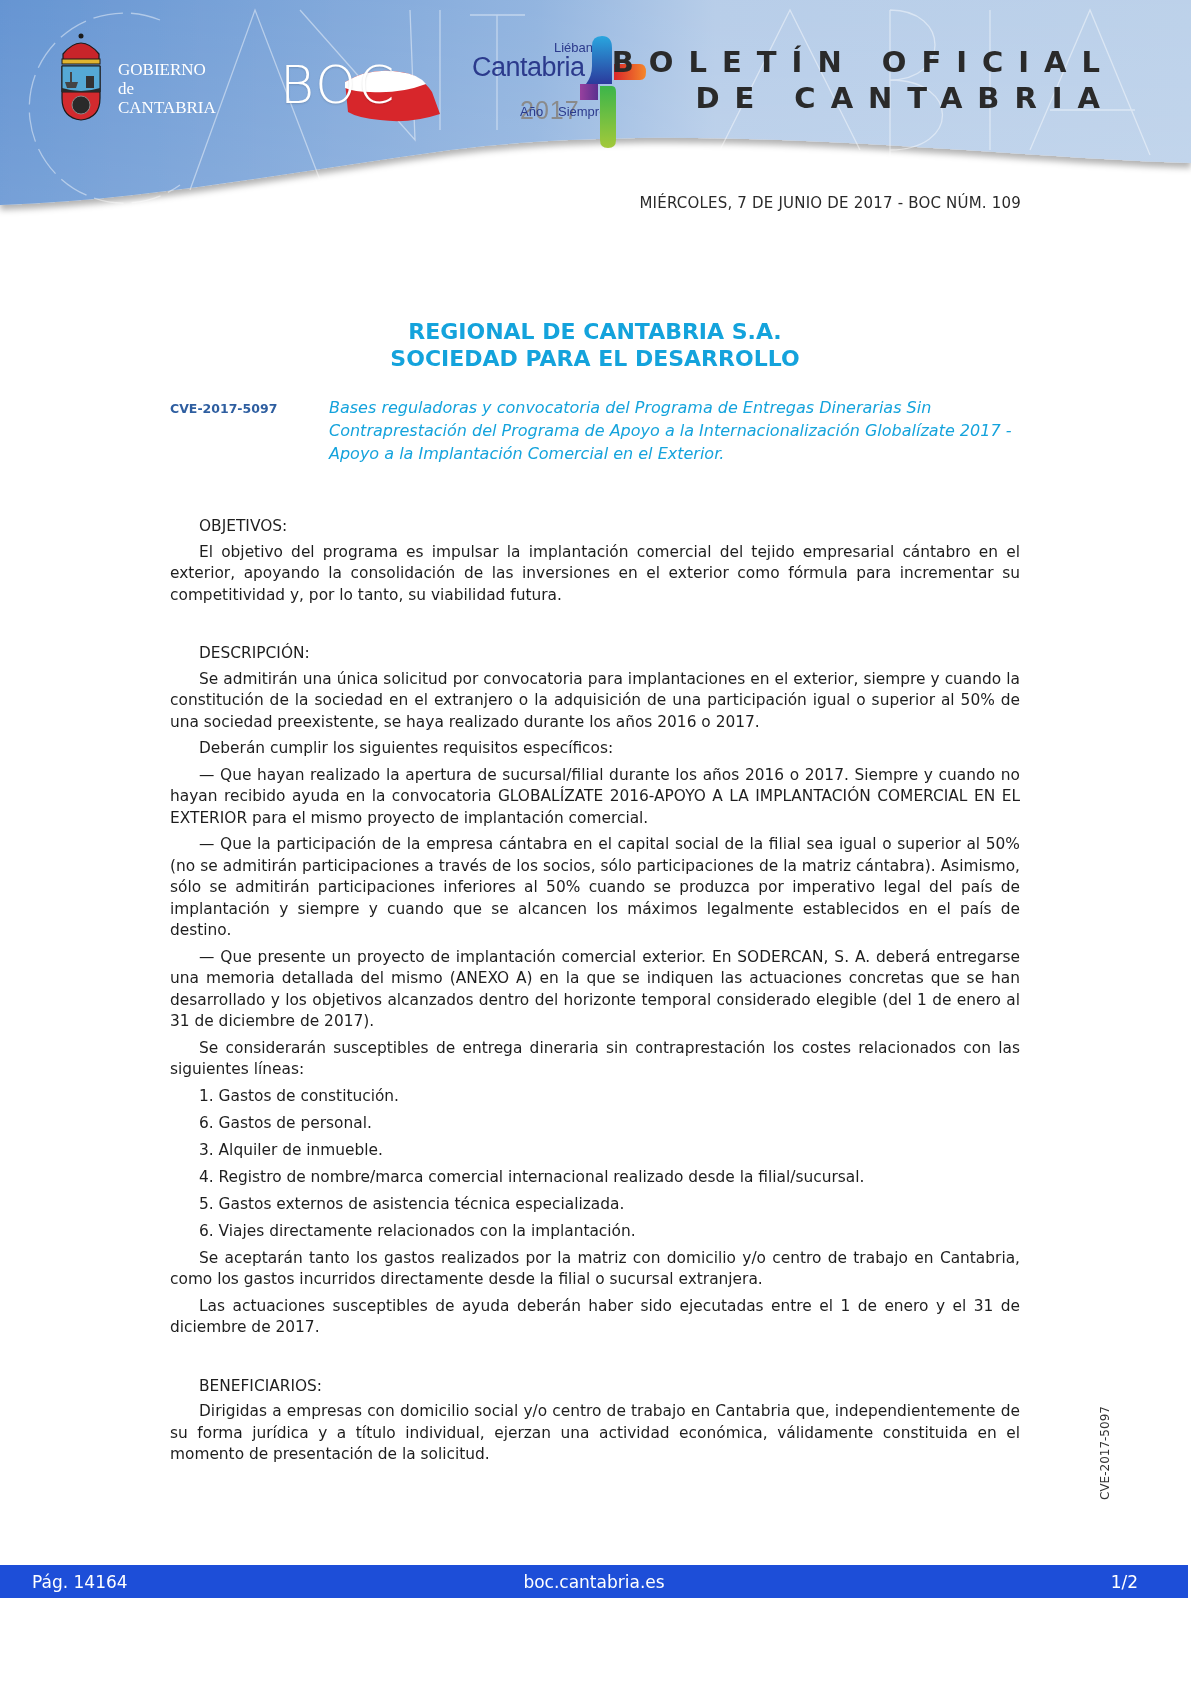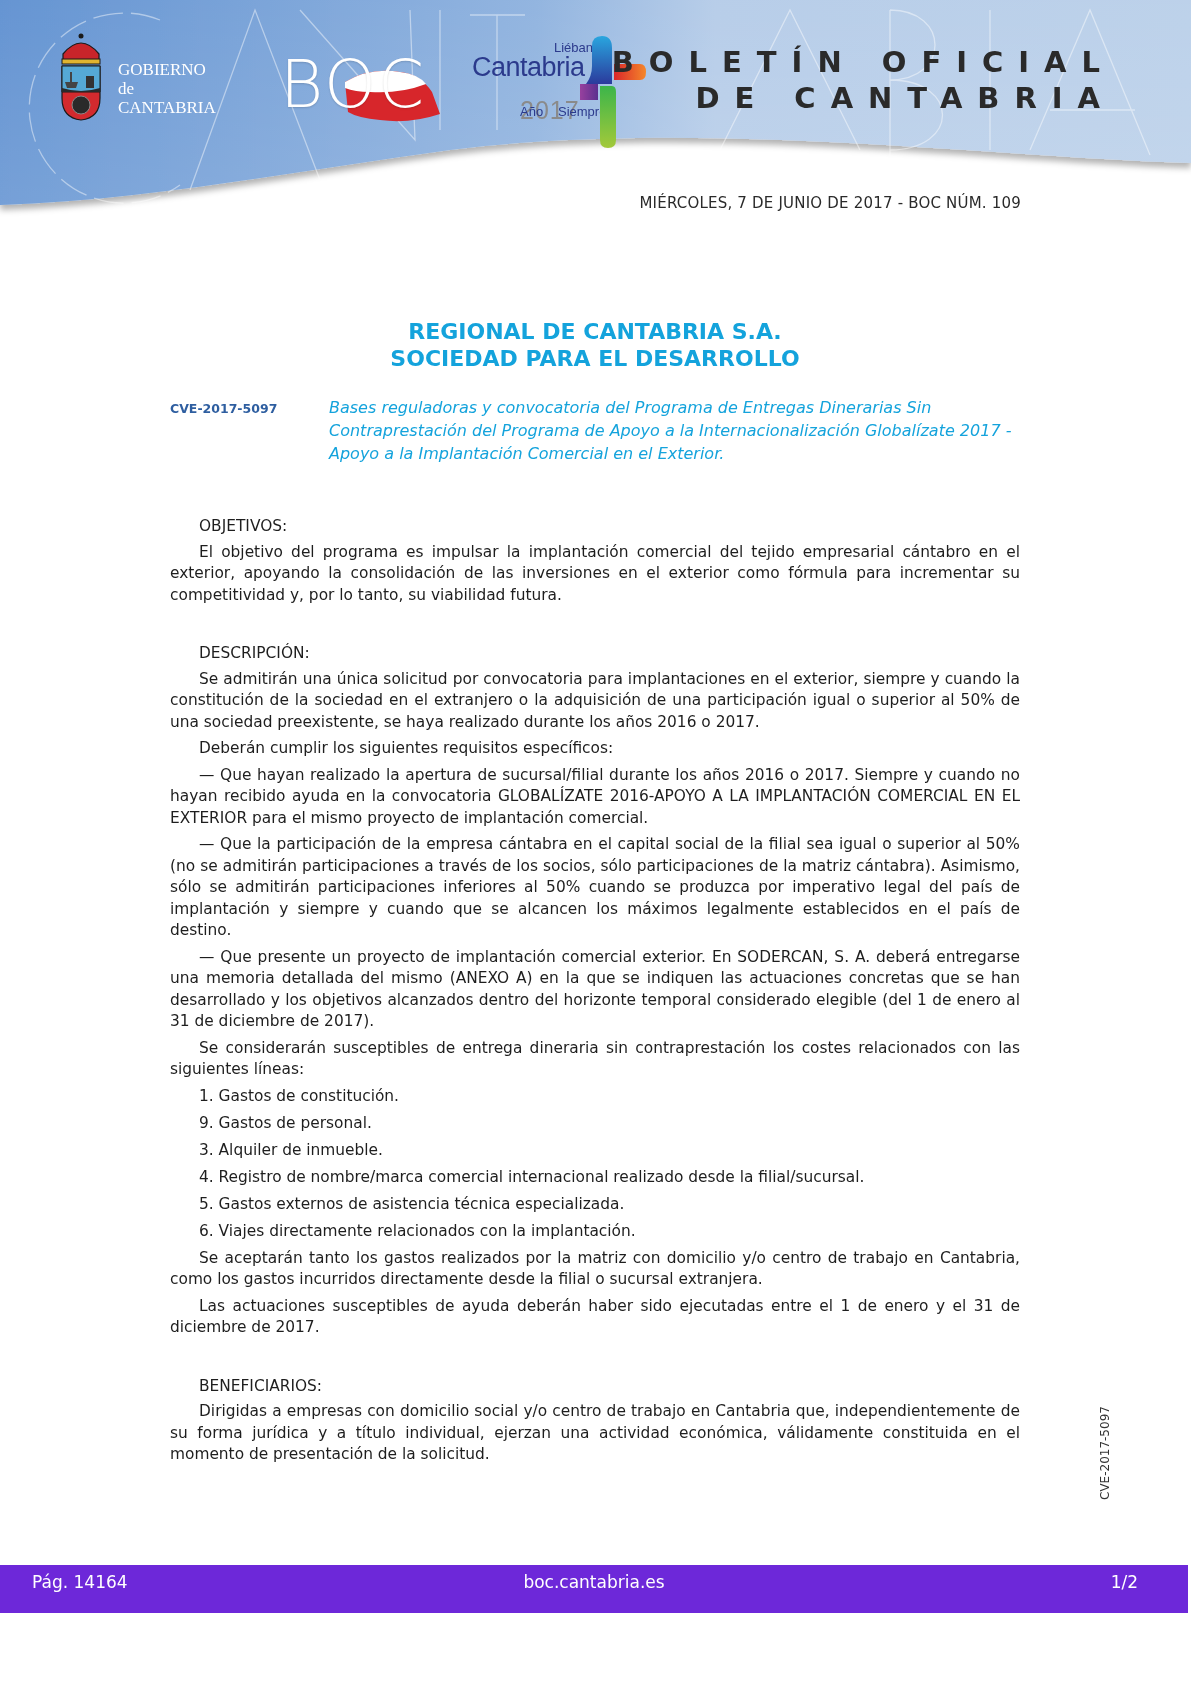--- a/index.html
+++ b/index.html
@@ -13,21 +13,21 @@
     position: absolute; left: 0; top: 0; width: 1191px; height: 225px;
   }
   .banner svg { position: absolute; left: 0; top: 0; }
   .gob-text {
     position: absolute; left: 118px; top: 60px;
     font-family: "Liberation Serif", serif; font-size: 17px; line-height: 19px;
     color: #ffffff;
   }
   .boc-logo {
     position: absolute; left: 280px; top: 52px;
-    font-family: "DejaVu Sans", sans-serif; font-size: 66px; font-weight: 300;
+    font-family: "DejaVu Sans", sans-serif; font-size: 52px; font-weight: 300;
     color: #ffffff; letter-spacing: 2px; line-height: 66px;
     text-shadow: 0 1px 2px rgba(0,0,0,0.15);
   }
   .jubilar {
     position: absolute; left: 472px; top: 36px; width: 200px; height: 120px;
   }
   .jub-lieb { position: absolute; left: 82px; top: 4px; font-size: 13px; color: #2b3a8c; font-family: "Liberation Sans", sans-serif; }
   .jub-cant { position: absolute; left: 0px; top: 16px; font-size: 27px; color: #2b3a8c; font-family: "Liberation Sans", sans-serif; letter-spacing: -0.5px; }
   .jub-year { position: absolute; left: 48px; top: 60px; font-size: 25px; color: #8a8a8a; font-family: "Liberation Sans", sans-serif; letter-spacing: 1px; }
   .jub-ano { position: absolute; left: 48px; top: 68px; font-size: 13px; color: #2b3a8c; font-family: "Liberation Sans", sans-serif; }
@@ -61,22 +61,22 @@
   .body-text p { margin: 0 0 5px 0; text-indent: 29px; }
   .body-text p.head { margin: 4px 0 4px 0; }
   .body-text .gap { height: 28px; }
   .body-text p.li { margin: 0 0 5.5px 0; }
   .side-cve {
     position: absolute; left: 1098px; top: 1500px;
     transform: rotate(-90deg); transform-origin: left top;
     font-size: 12px; color: #333; white-space: nowrap;
   }
   .footer {
-    position: absolute; left: 0; top: 1565px; width: 1188px; height: 48px;
-    background: #6d28d9; color: #ffffff; font-size: 17px;
+    position: absolute; left: 0; top: 1565px; width: 1188px; height: 33px;
+    background: #1d4ed8; color: #ffffff; font-size: 17px;
   }
   .footer span { position: absolute; top: 7px; }
   .f-left { left: 32px; }
   .f-center { left: 0; width: 1188px; text-align: center; }
   .f-right { right: 50px; }
 </style>
 </head>
 <body>
 
 <div class="banner">
@@ -190,21 +190,21 @@
   <p>El objetivo del programa es impulsar la implantación comercial del tejido empresarial cántabro en el exterior, apoyando la consolidación de las inversiones en el exterior como fórmula para incrementar su competitividad y, por lo tanto, su viabilidad futura.</p>
   <div class="gap"></div>
   <p class="head">DESCRIPCIÓN:</p>
   <p>Se admitirán una única solicitud por convocatoria para implantaciones en el exterior, siempre y cuando la constitución de la sociedad en el extranjero o la adquisición de una participación igual o superior al 50% de una sociedad preexistente, se haya realizado durante los años 2016 o 2017.</p>
   <p>Deberán cumplir los siguientes requisitos específicos:</p>
   <p>— Que hayan realizado la apertura de sucursal/filial durante los años 2016 o 2017. Siempre y cuando no hayan recibido ayuda en la convocatoria GLOBALÍZATE 2016-APOYO A LA IMPLANTACIÓN COMERCIAL EN EL EXTERIOR para el mismo proyecto de implantación comercial.</p>
   <p>— Que la participación de la empresa cántabra en el capital social de la filial sea igual o superior al 50% (no se admitirán participaciones a través de los socios, sólo participaciones de la matriz cántabra). Asimismo, sólo se admitirán participaciones inferiores al 50% cuando se produzca por imperativo legal del país de implantación y siempre y cuando que se alcancen los máximos legalmente establecidos en el país de destino.</p>
   <p>— Que presente un proyecto de implantación comercial exterior. En SODERCAN, S. A. deberá entregarse una memoria detallada del mismo (ANEXO A) en la que se indiquen las actuaciones concretas que se han desarrollado y los objetivos alcanzados dentro del horizonte temporal considerado elegible (del 1 de enero al 31 de diciembre de 2017).</p>
   <p>Se considerarán susceptibles de entrega dineraria sin contraprestación los costes relacionados con las siguientes líneas:</p>
   <p class="li">1. Gastos de constitución.</p>
-  <p class="li">9. Gastos de personal.</p>
+  <p class="li">6. Gastos de personal.</p>
   <p class="li">3. Alquiler de inmueble.</p>
   <p class="li">4. Registro de nombre/marca comercial internacional realizado desde la filial/sucursal.</p>
   <p class="li">5. Gastos externos de asistencia técnica especializada.</p>
   <p class="li">6. Viajes directamente relacionados con la implantación.</p>
   <p>Se aceptarán tanto los gastos realizados por la matriz con domicilio y/o centro de trabajo en Cantabria, como los gastos incurridos directamente desde la filial o sucursal extranjera.</p>
   <p>Las actuaciones susceptibles de ayuda deberán haber sido ejecutadas entre el 1 de enero y el 31 de diciembre de 2017.</p>
   <div class="gap"></div>
   <p class="head">BENEFICIARIOS:</p>
   <p>Dirigidas a empresas con domicilio social y/o centro de trabajo en Cantabria que, independientemente de su forma jurídica y a título individual, ejerzan una actividad económica, válidamente constituida en el momento de presentación de la solicitud.</p>
 </div>

